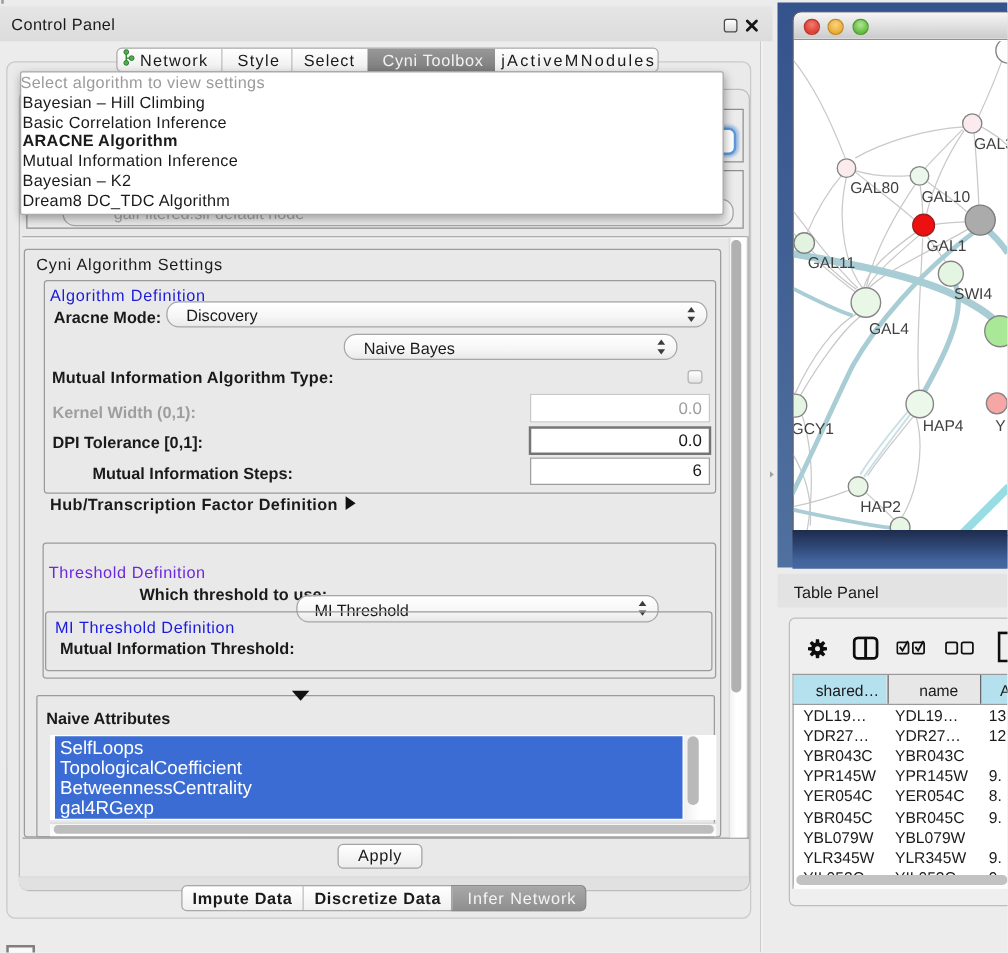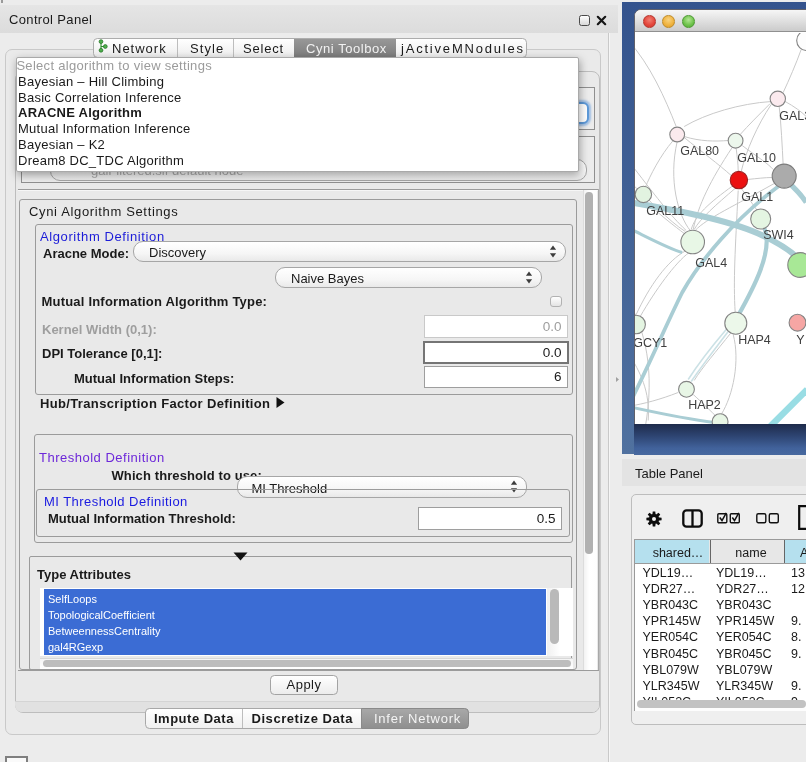--- a/index.html
+++ b/index.html
@@ -104,31 +104,30 @@
 <div class="combo" style="left:236.5px;top:448px;width:290px;height:21.5px;margin-top:28px;">
   <div class="abs" style="left:14px;top:3.5px;">MI Threshold</div>
   <svg class="ar" viewBox="0 0 8 13">
         <path d="M4 0.5 L7.1 4.7 L0.9 4.7 Z" fill="#3c3c3c"></path>
         <path d="M4 12.5 L7.1 8.3 L0.9 8.3 Z" fill="#3c3c3c"></path>
       </svg>
 </div>
 <div class="grp" style="left:36px;top:488.5px;width:532px;height:46px;"></div>
 <div class="gtitle" style="left:41px;top:482.5px;color:#1a1ae0;letter-spacing:0.45px;">MI Threshold Definition</div>
 <div class="lbl b" style="left:48px;top:511px;">Mutual Information Threshold:</div>
-<div class="fld" style="left:417.5px;top:507px;width:144px;height:23px;border:1px solid #9e9e9e;line-height:21px;padding-right:5px;font-size:13.5px;">0.5</div>
 
 <div class="grp" style="left:29px;top:555.5px;width:541px;height:112px;border-radius:2px;"></div>
 <svg class="abs" style="left:232.5px;top:551.5px;z-index:2;" width="15" height="9" viewBox="0 0 15 9">
       <path d="M0.5 0.5 L14.5 0.5 L7.5 8.5 Z" fill="#111"></path>
     </svg>
-<div class="lbl b" style="left:37px;top:567px;">Type Attributes</div>
+<div class="lbl b" style="left:37px;top:567px;">Naive Attributes</div>
 
 <div class="abs" style="left:40px;top:588px;width:533px;height:68px;background:#fff;"></div>
 <div class="abs" style="left:44px;top:589px;width:501.6px;height:66px;background:#3b6cd4;"></div>
-<div class="abs" style="left:48px;top:591px;color:#fff;font-size:11px;line-height:16px;">SelfLoops<br>TopologicalCoefficient<br>BetweennessCentrality<br>gal4RGexp</div>
+<div class="abs" style="left:48px;top:591px;color:#fff;font-size:15px;line-height:16px;">SelfLoops<br>TopologicalCoefficient<br>BetweennessCentrality<br>gal4RGexp</div>
 
 <div class="abs" style="left:547px;top:588px;width:13px;height:68px;background:linear-gradient(90deg,#f0f0f0,#fff);"></div>
 <div class="abs" style="left:549.5px;top:589px;width:9px;height:55px;background:#b9b9b9;border-radius:4.5px;"></div>
 
 <div class="abs" style="left:40px;top:658px;width:533px;height:9.5px;background:linear-gradient(#f4f4f4,#fff);border-top:1px solid #d8d8d8;"></div>
 <div class="abs" style="left:43px;top:659.5px;width:528px;height:7px;background:#bdbdbd;border-radius:3.5px;"></div>
 
 <div class="abs" style="left:16.4px;top:56.5px;width:563px;height:115.5px;background:#fff;border:1px solid #a9a9a9;border-radius:2px;box-shadow:1px 3px 8px rgba(0,0,0,0.35);box-sizing:border-box;z-index:40;"></div>
 <div class="abs" style="left:16.4px;top:58px;width:473px;text-align:left;color:#9b9b9b;line-height:15.75px;z-index:41;letter-spacing:0.3px;">Select algorithm to view settings</div>
 <div class="abs" style="left:18px;top:73.75px;line-height:15.75px;z-index:41;letter-spacing:0.25px;">Bayesian – Hill Climbing<br>Basic Correlation Inference<br><span class="b">ARACNE Algorithm</span><br>Mutual Information Inference<br>Bayesian – K2<br>Dream8 DC_TDC Algorithm</div>

